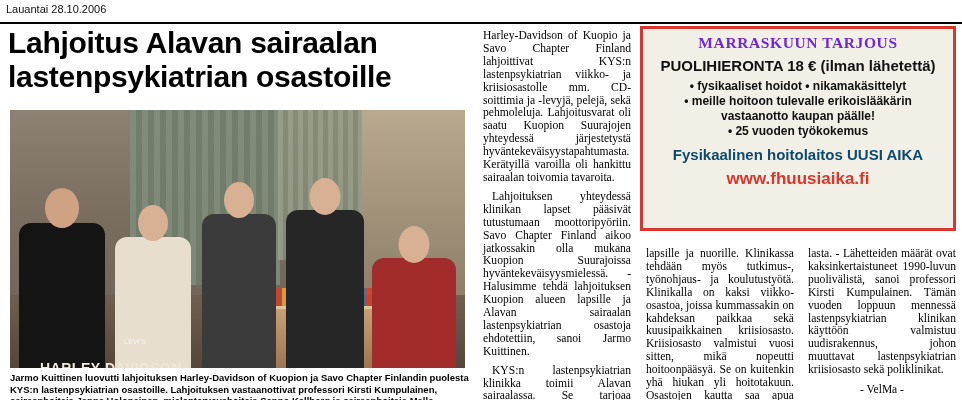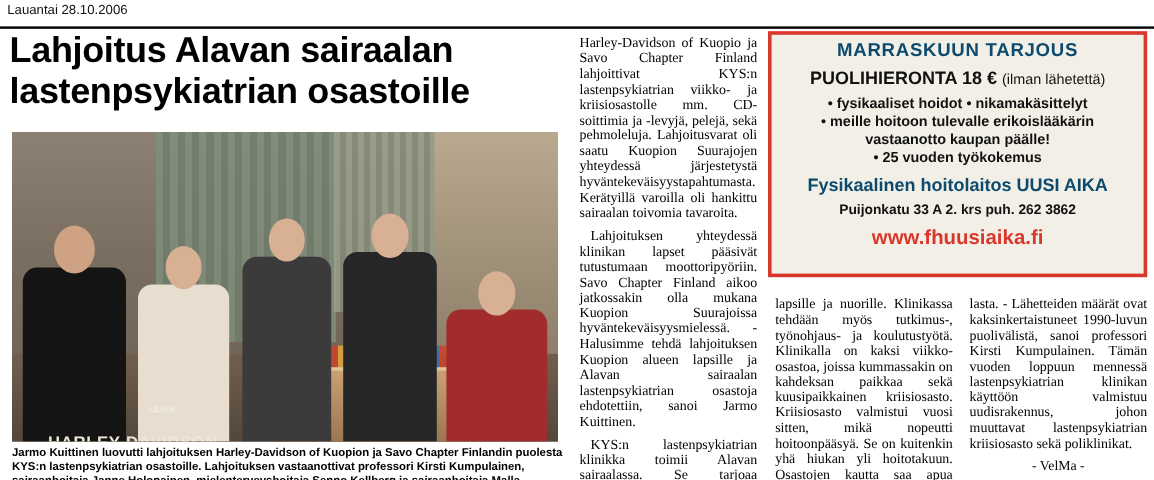--- a/index.html
+++ b/index.html
@@ -139,29 +139,29 @@
   
   .ad{
     position:absolute;left:640px;top:26px;width:316px;height:205px;
     background:#f2efe6;
     border:3px solid #d9372c;
     box-sizing:border-box;
     text-align:center;
     overflow:hidden;
   }
   .ad-title{
-    font-family:Liberation Sans, sans-serif;
-    font-weight:bold;font-size:15.5px;color:#0c4a6e;
+    font-family:Liberation Serif, serif;
+    font-weight:bold;font-size:15.5px;color:#6d28d9;
     letter-spacing:.6px;margin-top:5px;
   }
   .ad-line1{
     font-family:"Liberation Sans", sans-serif;
     font-weight:bold;font-size:15px;color:#111;margin-top:5px;
   }
-  .ad-line1 .small{font-size:12px;font-weight:normal;}
+  .ad-line1 .small{font-size:15px;font-weight:bold;}
   .ad-bullets{
     font-family:"Liberation Sans", sans-serif;
     font-weight:bold;font-size:12px;color:#111;
     margin-top:5px;line-height:15px;
   }
   .ad-big{
     font-family:"Liberation Sans", sans-serif;
     font-weight:bold;font-size:15px;color:#0c4a6e;margin-top:7px;
   }
   .ad-addr{
@@ -243,18 +243,17 @@
       <span class="small">(ilman lähetettä)</span>
     </div>
     <div class="ad-bullets">
       <div>• fysikaaliset hoidot • nikamakäsittelyt</div>
       <div>• meille hoitoon tulevalle erikoislääkärin</div>
       <div>vastaanotto kaupan päälle!</div>
       <div>• 25 vuoden työkokemus</div>
     </div>
     <div class="ad-big">Fysikaalinen hoitolaitos UUSI AIKA</div>
     <div class="ad-addr">
-      <div>Puijonkatu 33 A 2. krs puh. 262 3862</div>
     </div>
     <div class="ad-web">www.fhuusiaika.fi</div>
   </div>
 
 </div>
 
 </body></html>

